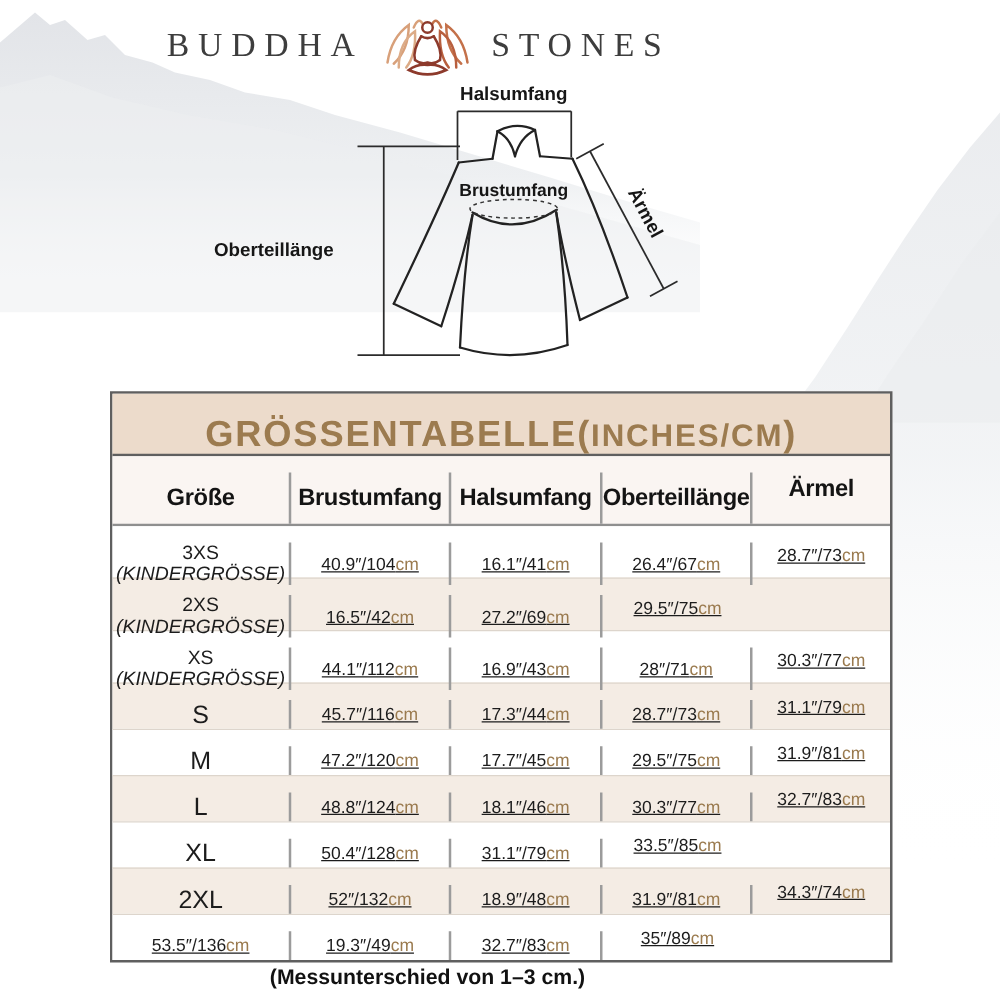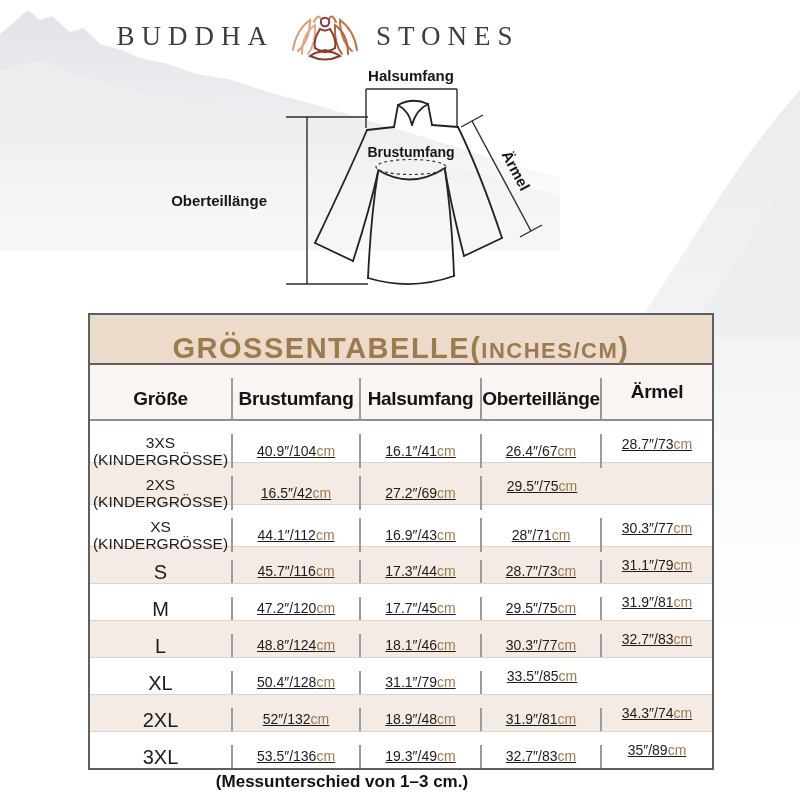--- a/index.html
+++ b/index.html
@@ -7,55 +7,55 @@
        font-family:"Liberation Sans", sans-serif;}
   .page{position:relative;width:800px;height:800px;background:#fff;}
 
   
   .wm{position:absolute;pointer-events:none;}
   .wm-left{left:0;top:0;}
   .wm-right{right:0;top:0;}
 
   
   .logo{position:absolute;left:0;top:10px;width:636px;display:flex;
-        align-items:center;justify-content:center;gap:14px;}
+        align-items:center;justify-content:center;gap:14px;padding-left:17px;}
   .brand{font-family:"Liberation Serif", serif;font-size:27px;color:#3d3d3d;
          letter-spacing:7px;font-weight:500;}
 
   
   .diagram-svg{position:absolute;left:0;top:0;}
   .lbl{position:absolute;font-weight:bold;color:#161616;white-space:nowrap;}
   .lbl-hals{left:411px;top:67px;font-size:15px;transform:translateX(-50%);}
   .lbl-brust{left:411px;top:144px;font-size:14px;transform:translateX(-50%);}
   .lbl-ober{left:152px;top:192px;width:115px;text-align:right;font-size:15px;}
   .lbl-aermel{left:516px;top:162px;font-size:15px;transform:translateX(-50%) rotate(62deg);transform-origin:center;}
 
   
   .s-table{position:absolute;left:88px;top:313px;width:626px;
            border:2px solid #5f5f5f;background:#fff;box-sizing:border-box;}
   .t-title{height:50px;background:#ecdbcb;border-bottom:2px solid #5f5f5f;
            display:flex;align-items:baseline;justify-content:center;
            padding-top:17px;box-sizing:border-box;color:#9c7b4f;}
   .tt-main{font-size:29px;font-weight:bold;letter-spacing:1.5px;}
-  .tt-units{font-size:22px;font-weight:bold;letter-spacing:1.5px;}
+  .tt-units{font-size:25px;font-weight:bold;letter-spacing:1.5px;}
   .tr{display:grid;grid-template-columns:143px 128px 121px 120px 1fr;}
   .th,.td{display:flex;flex-direction:column;align-items:center;justify-content:center;
           box-sizing:border-box;}
   .th:not(:last-child),.td:not(:last-child){border-right:2px solid #9b9b9b;margin-top:13px;}
   .t-head{height:54px;border-bottom:2px solid #8f8f8f;background:#faf5f2;}
   .th{font-size:19px;font-weight:bold;color:#141414;letter-spacing:-0.3px;}
   .tr.data{height:36px;background:#ffffff;}
   .tr.data.kid{height:41px;}
   .tr.data.beige{background:#f4ece4;}
   .tr.data + .tr.data{border-top:1px solid #ddd5cc;}
   .cell-line{font-size:14px;color:#1c1c1c;white-space:nowrap;line-height:1.05;text-decoration:underline;}
   .u{color:#9a7a4e;}
   .sz{font-size:20px;color:#1c1c1c;line-height:1.1;}
   .kid .sz{font-size:15.5px;}
-  .note{font-size:15.5px;color:#1c1c1c;line-height:1.1;white-space:nowrap;}
+  .note{font-size:15.5px;color:#1c1c1c;line-height:1.1;white-space:nowrap;font-style:italic;}
   .note:empty{display:none;}
 
   
   .caption{position:absolute;left:0;top:772px;width:684px;text-align:center;
            font-size:17px;font-weight:bold;color:#111;}
 </style>
 </head>
 <body>
 
 <div class="page">
@@ -303,23 +303,20 @@
       <div class="td">
           <span class="cell-line"><span class="v">31.9″/81</span><span class="u">cm</span></span>
         </div>
       <div class="td">
           <span class="cell-line"><span class="v">34.3″/74</span><span class="u">cm</span></span>
         </div>
     </div>
 
     <div class="tr data">
       <div class="td">
-          <span class="sz">3XL</span>
-        </div>
-      <div class="td">
           <span class="cell-line"><span class="v">53.5″/136</span><span class="u">cm</span></span>
         </div>
       <div class="td">
           <span class="cell-line"><span class="v">19.3″/49</span><span class="u">cm</span></span>
         </div>
       <div class="td">
           <span class="cell-line"><span class="v">32.7″/83</span><span class="u">cm</span></span>
         </div>
       <div class="td">
           <span class="cell-line"><span class="v">35″/89</span><span class="u">cm</span></span>

